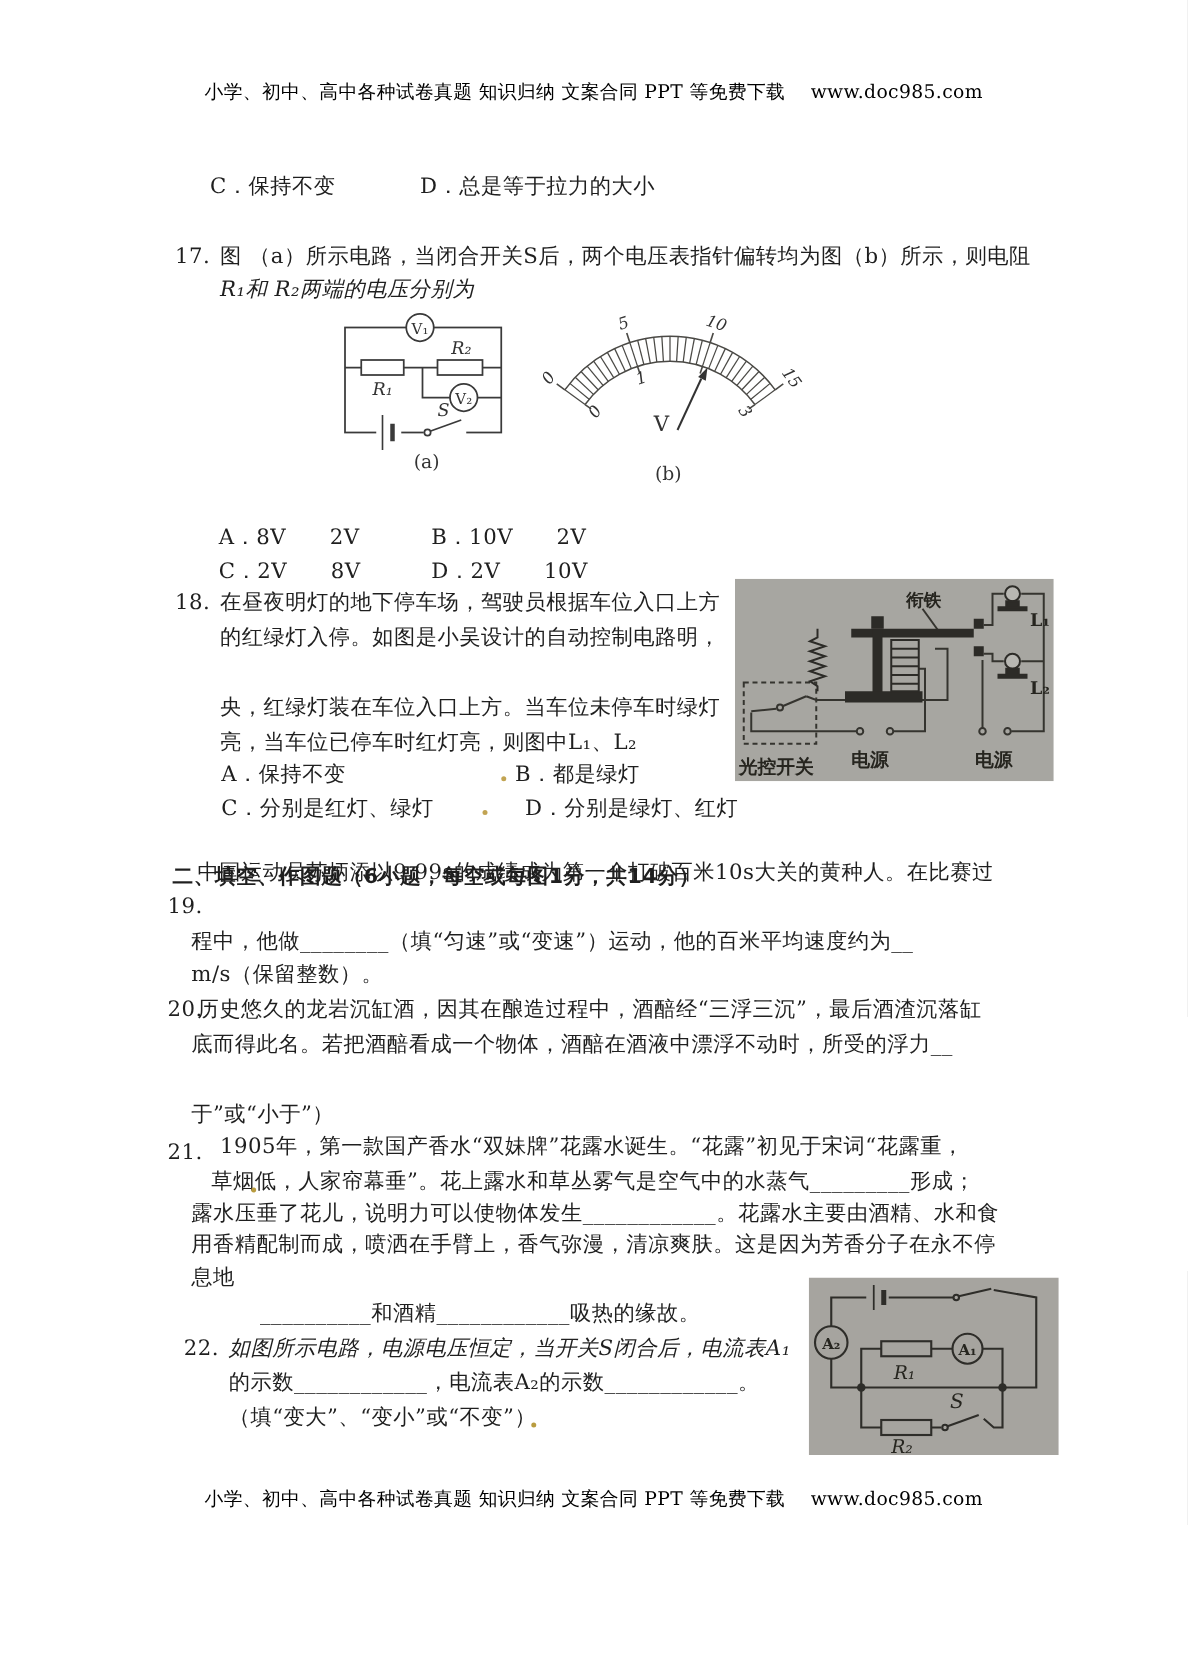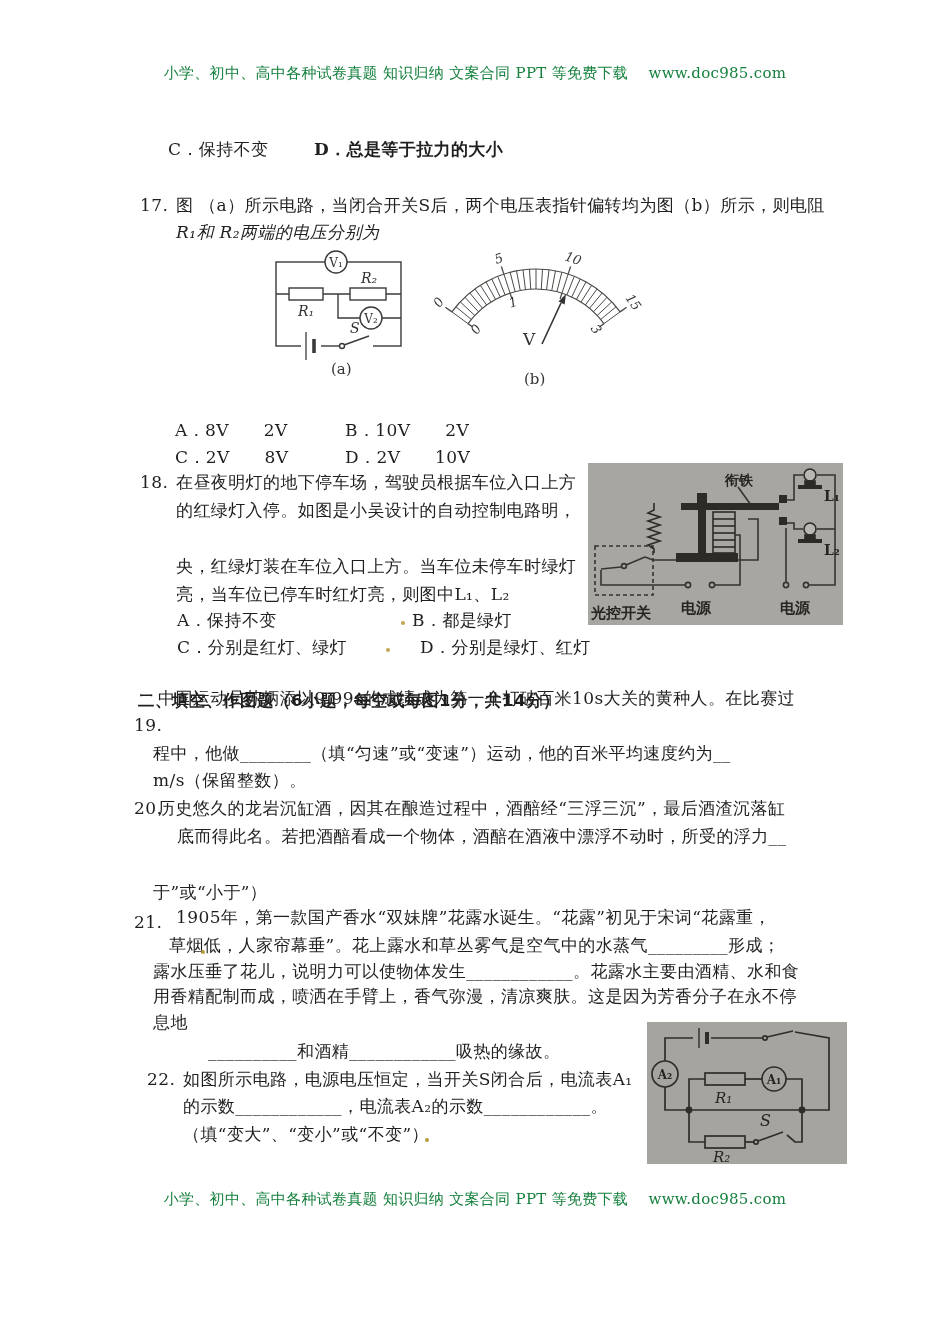--- a/index.html
+++ b/index.html
@@ -3,35 +3,35 @@
 <meta charset="utf-8">
 <style>
   html,body{margin:0;padding:0;background:#e8e8e8;}
   #page{
     position:relative;width:950px;height:1344px;background:#ffffff;
     font-family:"DejaVu Serif","Liberation Serif",serif;
     color:#1f1f1f;overflow:hidden;
   }
   .abs{position:absolute;white-space:pre;}
   .t{font-size:17px;letter-spacing:0.4px;line-height:1;}
-  .hdr{font-size:15px;letter-spacing:0.3px;color:#15803d;}
+  .hdr{font-size:15px;letter-spacing:0.3px;color:#000000;}
   .sec{font-family:"DejaVu Sans","Liberation Sans",sans-serif;font-weight:700;font-size:16.5px;letter-spacing:0.5px;}
   .speck{position:absolute;border-radius:50%;}
   svg text{font-family:"DejaVu Serif","Liberation Serif",serif;}
   .figphoto{position:absolute;}
 </style>
 </head>
 <body>
 
 <div id="page">
 
   <div class="abs hdr" style="top:64px;left:0;width:950px;text-align:center;">小学、初中、高中各种试卷真题 知识归纳 文案合同 PPT 等免费下载　 www.doc985.com</div>
 
   <div class="abs t" style="top:141px;left:168px;">C．保持不变</div>
-  <div class="abs t" style="top:141px;left:314px;font-weight:bold;">D．总是等于拉力的大小</div>
+  <div class="abs t" style="top:141px;left:336px;">D．总是等于拉力的大小</div>
 
   <div class="abs t" style="top:197px;left:140px;">17.</div>
   <div class="abs t" style="top:197px;left:176px;">图 （a）所示电路，当闭合开关S后，两个电压表指针偏转均为图（b）所示，则电阻</div>
   <div class="abs t" style="top:224px;left:176px;font-style:italic;">R₁和 R₂两端的电压分别为</div>
 
   <svg class="figphoto" style="left:262px;top:246px;" width="400" height="142" viewBox="0 0 400 142">
 
     <g transform="translate(14,8)" stroke="#3a3a3a" stroke-width="1.4" fill="none">
       <rect x="0" y="8" width="125" height="84"></rect>
       <line x1="0" y1="40" x2="125" y2="40"></line>
@@ -207,34 +207,34 @@
 
   <div class="abs sec" style="top:690px;left:138px;">二、填空、作图题（6小题，每空或每图1分，共14分）</div>
 
   <div class="abs t" style="top:717px;left:134px;">19.</div>
   <div class="abs t" style="top:690px;left:158px;">中国运动员苏炳添以9.99s的成绩成为第一个打破百米10s大关的黄种人。在比赛过</div>
   <div class="abs t" style="top:745px;left:153px;">程中，他做________（填“匀速”或“变速”）运动，他的百米平均速度约为__</div>
   <div class="abs t" style="top:772px;left:153px;">m/s（保留整数）。</div>
 
   <div class="abs t" style="top:800px;left:134px;">20.</div>
   <div class="abs t" style="top:800px;left:158px;">历史悠久的龙岩沉缸酒，因其在酿造过程中，酒醅经“三浮三沉”，最后酒渣沉落缸</div>
-  <div class="abs t" style="top:828px;left:153px;margin-left:24px;">底而得此名。若把酒醅看成一个物体，酒醅在酒液中漂浮不动时，所受的浮力__</div>
+  <div class="abs t" style="top:828px;left:153px;">底而得此名。若把酒醅看成一个物体，酒醅在酒液中漂浮不动时，所受的浮力__</div>
   <div class="abs t" style="top:884px;left:153px;">于”或“小于”）</div>
 
   <div class="abs t" style="top:914px;left:134px;">21.</div>
   <div class="abs t" style="top:909px;left:176px;">1905年，第一款国产香水“双妹牌”花露水诞生。“花露”初见于宋词“花露重，</div>
   <div class="abs t" style="top:937px;left:169px;">草烟低，人家帘幕垂”。花上露水和草丛雾气是空气中的水蒸气_________形成；</div>
   <div class="abs t" style="top:963px;left:153px;">露水压垂了花儿，说明力可以使物体发生____________。花露水主要由酒精、水和食</div>
   <div class="abs t" style="top:988px;left:153px;">用香精配制而成，喷洒在手臂上，香气弥漫，清凉爽肤。这是因为芳香分子在永不停</div>
   <div class="abs t" style="top:1014px;left:153px;">息地</div>
   <div class="abs t" style="top:1043px;left:208px;">__________和酒精____________吸热的缘故。</div>
   <div class="speck" style="top:950px;left:201px;width:4px;height:4px;background:#b99c3f;"></div>
 
   <div class="abs t" style="top:1071px;left:147px;">22.</div>
-  <div class="abs t" style="top:1071px;left:183px;">如图所示电路，电源电压恒定，当开关S闭合后，电流表A₁</div>
+  <div class="abs t" style="top:1071px;left:183px;font-style:italic;">如图所示电路，电源电压恒定，当开关S闭合后，电流表A₁</div>
   <div class="abs t" style="top:1098px;left:183px;">的示数____________，电流表A₂的示数____________。</div>
   <div class="abs t" style="top:1126px;left:183px;">（填“变大”、“变小”或“不变”）</div>
   <div class="speck" style="top:1138px;left:425px;width:4px;height:4px;background:#b99c3f;"></div>
 
   <svg class="figphoto" style="left:647px;top:1022px;" width="200" height="142" viewBox="0 0 200 142">
     <rect x="0" y="0" width="200" height="142" fill="#a6a49f"></rect>
     <g stroke="#2e2d29" stroke-width="1.7" fill="none">
 
       <polyline points="18,62 18,16 46,16"></polyline>
       <polyline points="64,16 116,16"></polyline>

